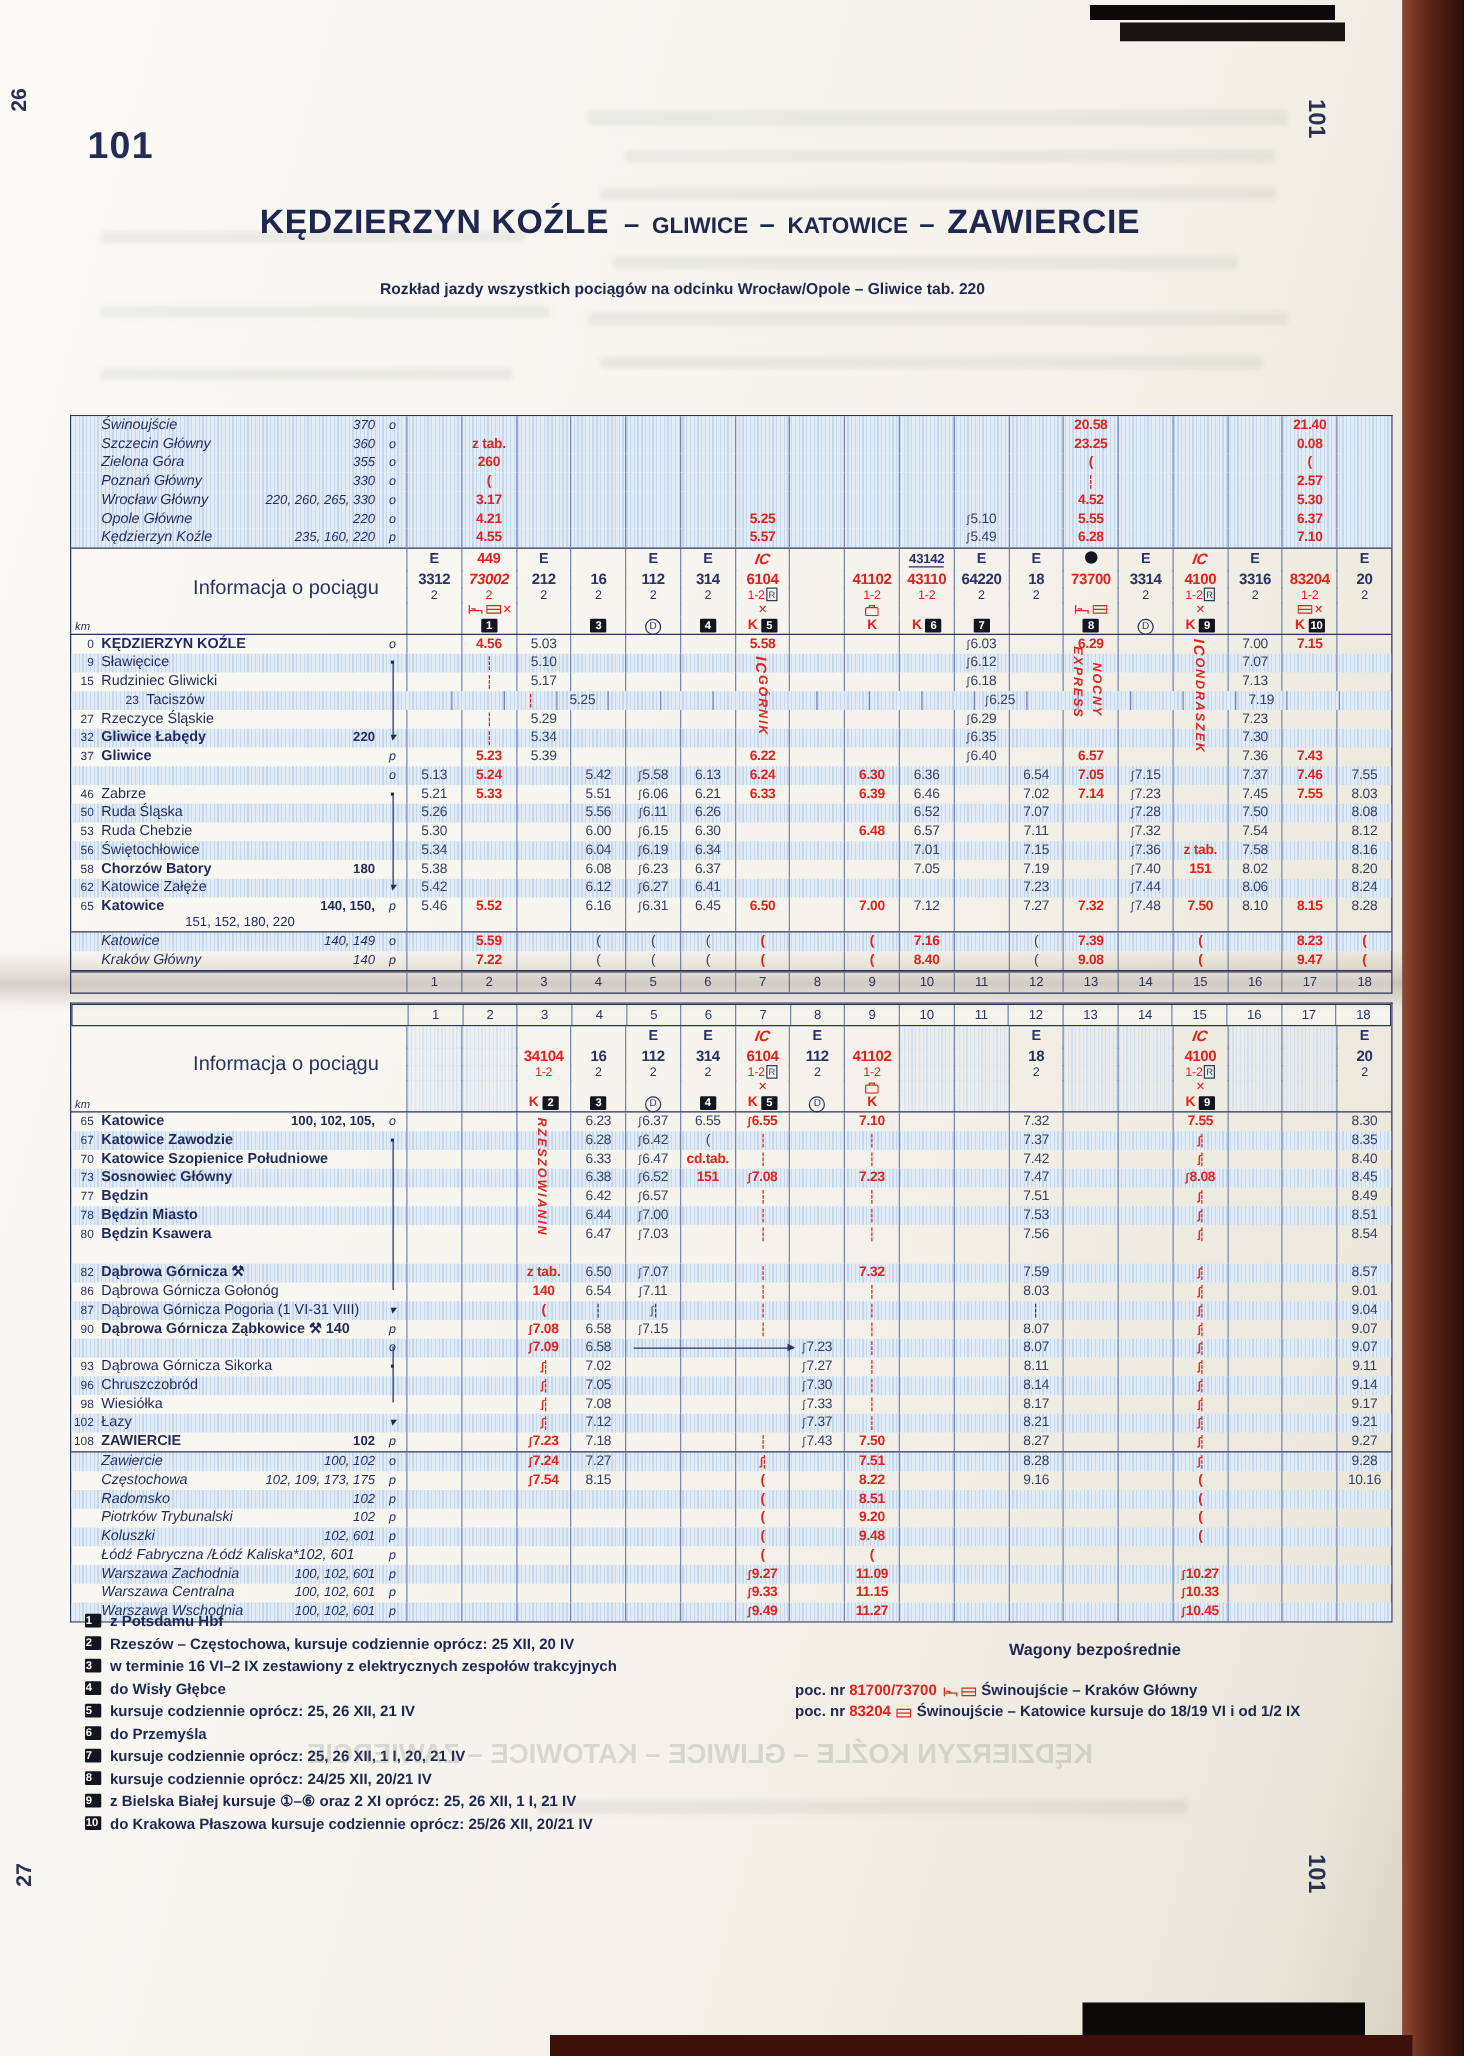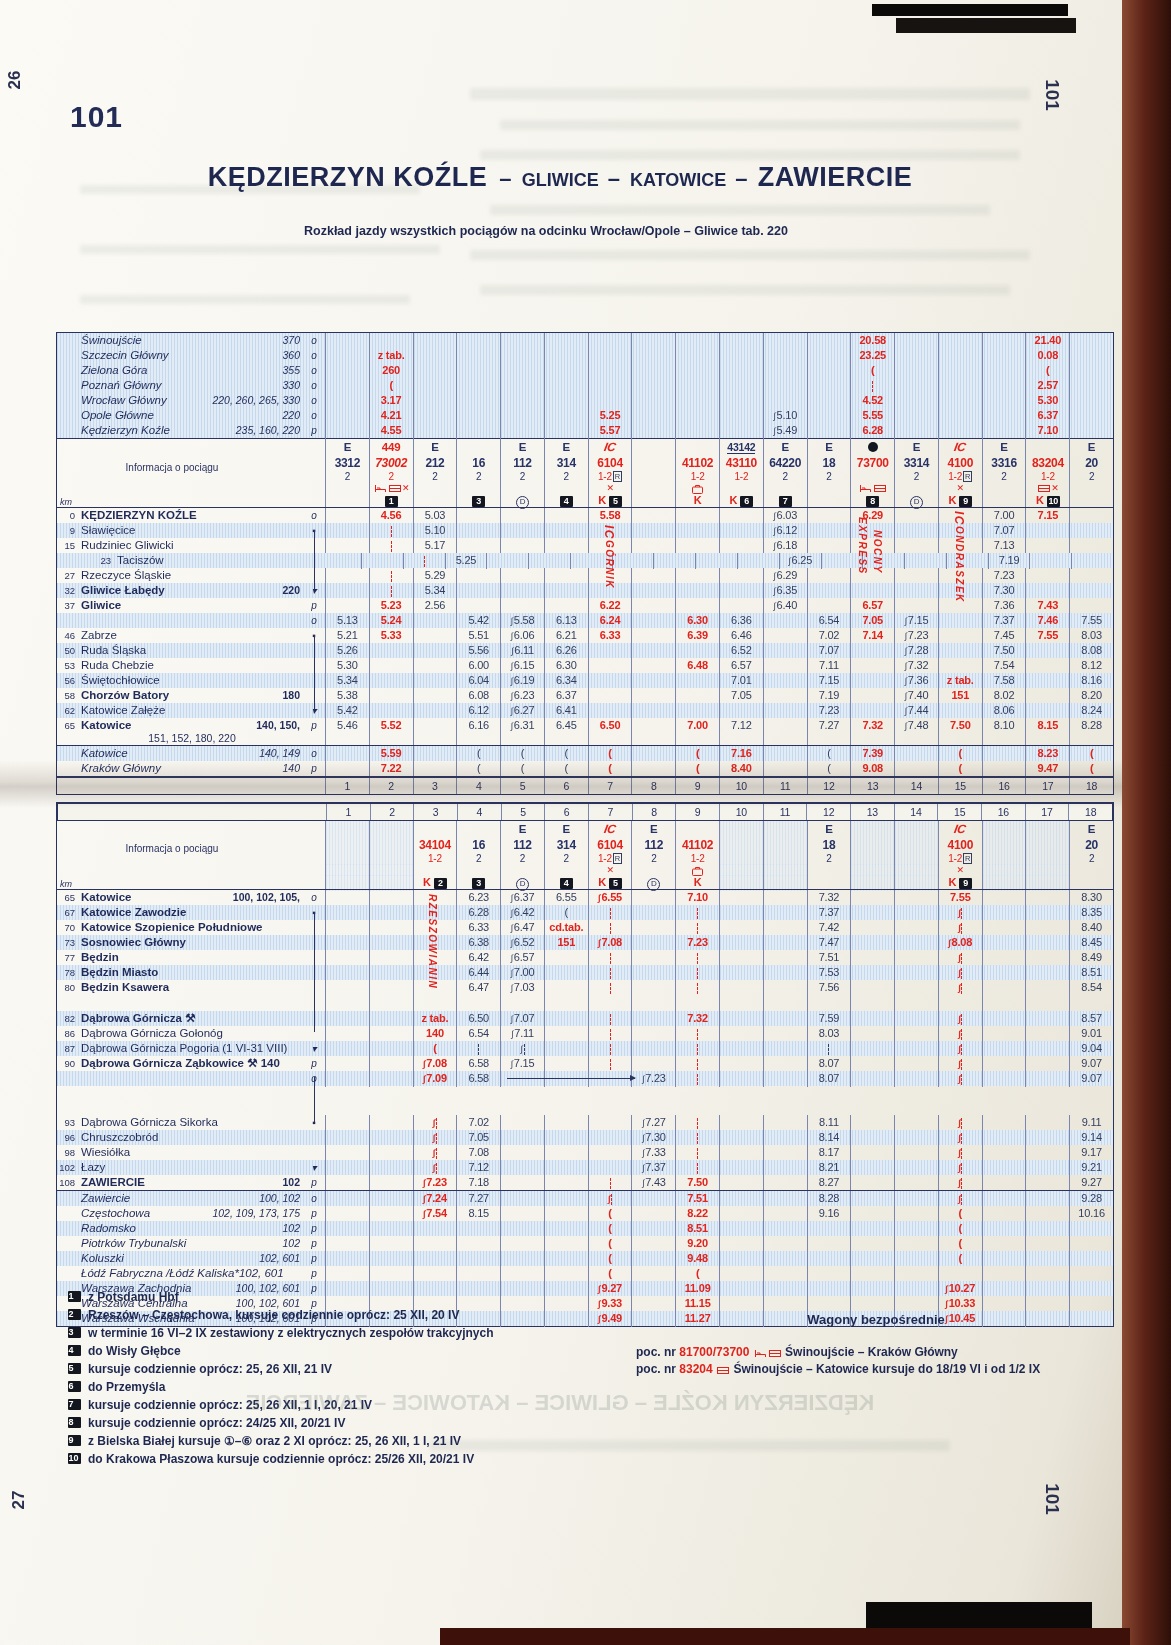--- a/index.html
+++ b/index.html
@@ -60,21 +60,21 @@
   .kflag{color:#e0231c;font-weight:bold;font-size:11px;margin:0 1.5px;}
   .dcirc{display:inline-block;width:11px;height:11px;border:1px solid #2a3260;border-radius:50%;
          font-size:8px;line-height:10px;color:#2a3260;margin:0 1.5px;}
   .sym{color:#e0231c;font-size:9px;}
   .sym svg{vertical-align:middle;margin:0 1px;}
   .vname{position:absolute;writing-mode:vertical-rl;font-size:10px;font-weight:bold;font-style:italic;
          color:#e0231c;letter-spacing:1.5px;z-index:2;white-space:nowrap;}
   .mline{position:absolute;width:0;border-left:1px solid #2a3260;z-index:1;}
   .nums{background:#f4f3ec;border:1.2px solid #2a3260;}
   .nums .tc{font-size:10.5px;color:#2a3260;font-weight:normal;}
-  .infolabel{position:absolute;width:226px;left:2px;text-align:center;font-size:10px;color:#2a3260;z-index:2;}
+  .infolabel{position:absolute;width:226px;left:20px;text-align:right;font-size:16px;color:#2a3260;z-index:2;}
   .kmlabel{position:absolute;left:3px;font-size:9px;font-style:italic;color:#2a3260;z-index:2;}
 
   #footnotes{position:absolute;left:66px;top:1290px;width:600px;}
   .fn{display:flex;align-items:flex-start;gap:6px;font-size:12px;font-weight:bold;color:#1e2750;margin-bottom:4px;}
   .fn .badge{margin-top:1px;flex:0 0 auto;}
   #direct{position:absolute;left:636px;top:1312px;width:480px;color:#1e2750;}
   #direct .dhead{text-align:center;font-size:13px;font-weight:bold;margin-bottom:18px;}
   .dline{font-size:12px;font-weight:bold;margin-bottom:3px;white-space:nowrap;}
   .dline .rednum{color:#e0231c;}
   .dline .sym{font-size:10px;}
@@ -534,21 +534,21 @@
           <div class="c tc"><span>7.30</span></div>
           <div class="c tc"></div>
           <div class="c tc"></div>
         </div>
         <div class="t-row " style="height: 15px; line-height: 15px;">
           <div class="c kmc">37</div>
           <div class="c stc b"><span>Gliwice</span></div>
           <div class="c mk">p</div>
           <div class="c tc"></div>
           <div class="c tc red"><span>5.23</span></div>
-          <div class="c tc"><span>2.56</span></div>
+          <div class="c tc"><span>5.39</span></div>
           <div class="c tc"></div>
           <div class="c tc"></div>
           <div class="c tc"></div>
           <div class="c tc red"><span>6.22</span></div>
           <div class="c tc"></div>
           <div class="c tc"></div>
           <div class="c tc"></div>
           <div class="c tc"><span class="intg">∫</span><span>6.40</span></div>
           <div class="c tc"></div>
           <div class="c tc red"><span>6.57</span></div>
@@ -1261,21 +1261,21 @@
           <div class="c tc"></div>
           <div class="c tc"></div>
           <div class="c tc"><span>8.07</span></div>
           <div class="c tc"></div>
           <div class="c tc"></div>
           <div class="c tc red"><span class="intg">∫</span><span class="dashbar"></span></div>
           <div class="c tc"></div>
           <div class="c tc"></div>
           <div class="c tc"><span>9.07</span></div>
         </div>
-        <div class="t-row " style="height: 15px; line-height: 15px; margin-top: 29px;">
+        <div class="t-row " style="height: 15px; line-height: 15px;">
           <div class="c kmc">93</div>
           <div class="c stc"><span>Dąbrowa Górnicza Sikorka</span></div>
           <div class="c mk">▪</div>
           <div class="c tc"></div>
           <div class="c tc"></div>
           <div class="c tc red"><span class="intg">∫</span><span class="dashbar"></span></div>
           <div class="c tc"><span>7.02</span></div>
           <div class="c tc"></div>
           <div class="c tc"></div>
           <div class="c tc"></div>

